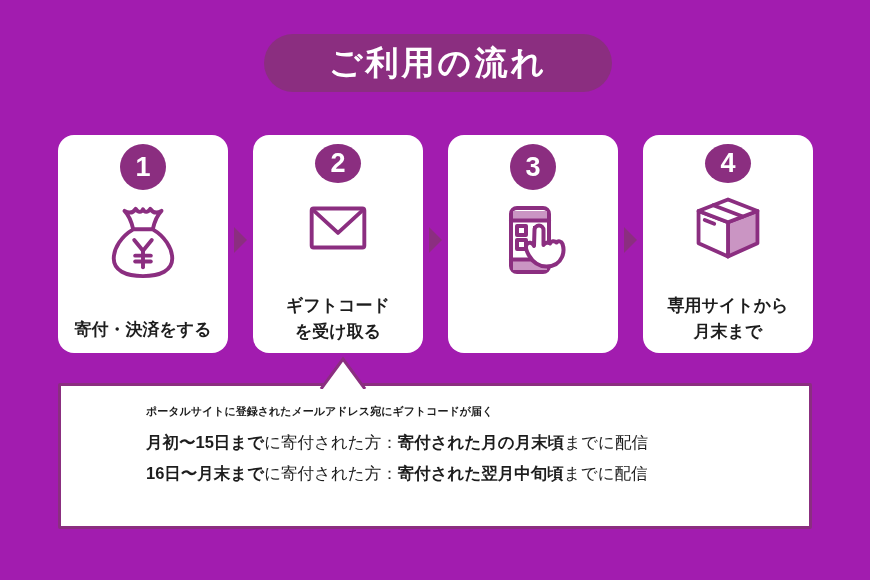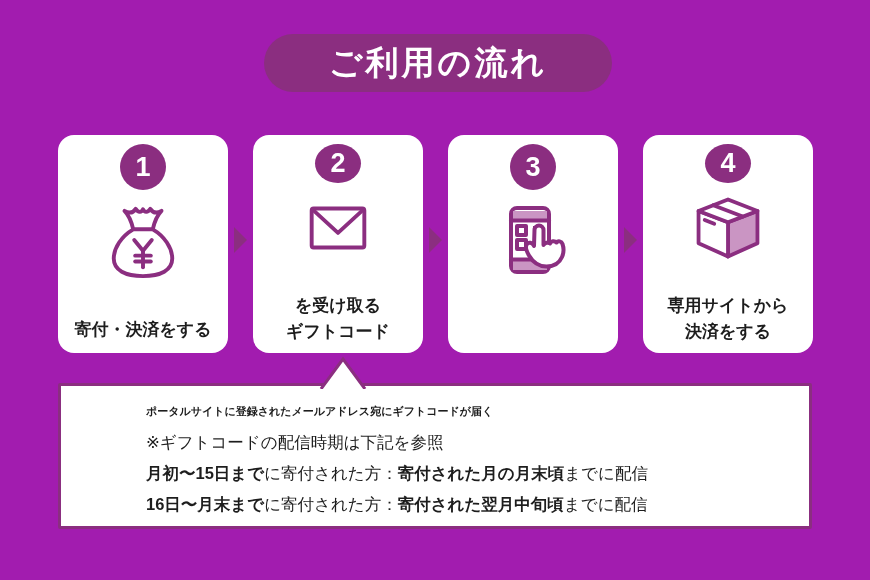--- a/index.html
+++ b/index.html
@@ -71,22 +71,22 @@
 
   <div class="card c2">
     <div class="num">2</div>
     <div class="icon-box">
       <svg width="78" height="78" viewBox="0 0 80 80">
         <rect class="stf" x="13" y="20" width="54" height="40" rx="2"></rect>
         <path class="st" d="M16 23 L40 45 L64 23"></path>
       </svg>
     </div>
     <div class="labels">
+      <div class="lbl">ギフトコード</div>
       <div class="lbl">を受け取る</div>
-      <div class="lbl">ギフトコード</div>
     </div>
   </div>
 
   <div class="arrow a2"></div>
 
   <div class="card c3">
     <div class="num">3</div>
     <div class="icon-box">
       <svg width="80" height="80" viewBox="0 0 80 80">
         <rect class="stf" x="18" y="6" width="38" height="64" rx="6"></rect>
@@ -110,29 +110,28 @@
       <svg width="76" height="76" viewBox="0 0 80 80">
         <polygon class="stf fill-light" points="40,34 71,22 71,56 40,70" fill="#ca95c3"></polygon>
         <polygon class="stf" points="9,22 40,34 40,70 9,56"></polygon>
         <polygon class="stf" points="40,10 71,22 40,34 9,22"></polygon>
         <path class="st" d="M24.5 16 L55.5 28" stroke-width="3"></path>
         <path class="st" d="M15.5 31.5 L25.5 35.5" stroke-width="3.5"></path>
       </svg>
     </div>
     <div class="labels">
       <div class="lbl">専用サイトから</div>
-      <div class="lbl">決済をする</div>
+      <div class="lbl">月末まで</div>
     </div>
   </div>
 
   <div class="callout">
     <svg class="pointer" viewBox="0 0 50 33">
       <path d="M3 33 L25 3 L47 33" fill="#ffffff" stroke="#8b2e80" stroke-width="3"></path>
     </svg>
     <div class="callout-text">
       <div class="c-line head">ポータルサイトに登録されたメールアドレス宛にギフトコードが届く</div>
-      <div class="c-line">※ギフトコードの配信時期は下記を参照</div>
       <div class="c-line"><b>月初〜15日まで</b><span>に寄付された方：</span><b>寄付された月の月末頃</b><span>までに配信</span></div>
       <div class="c-line"><b>16日〜月末まで</b><span>に寄付された方：</span><b>寄付された翌月中旬頃</b><span>までに配信</span></div>
     </div>
   </div>
 
 </div>
 
 </body></html>

